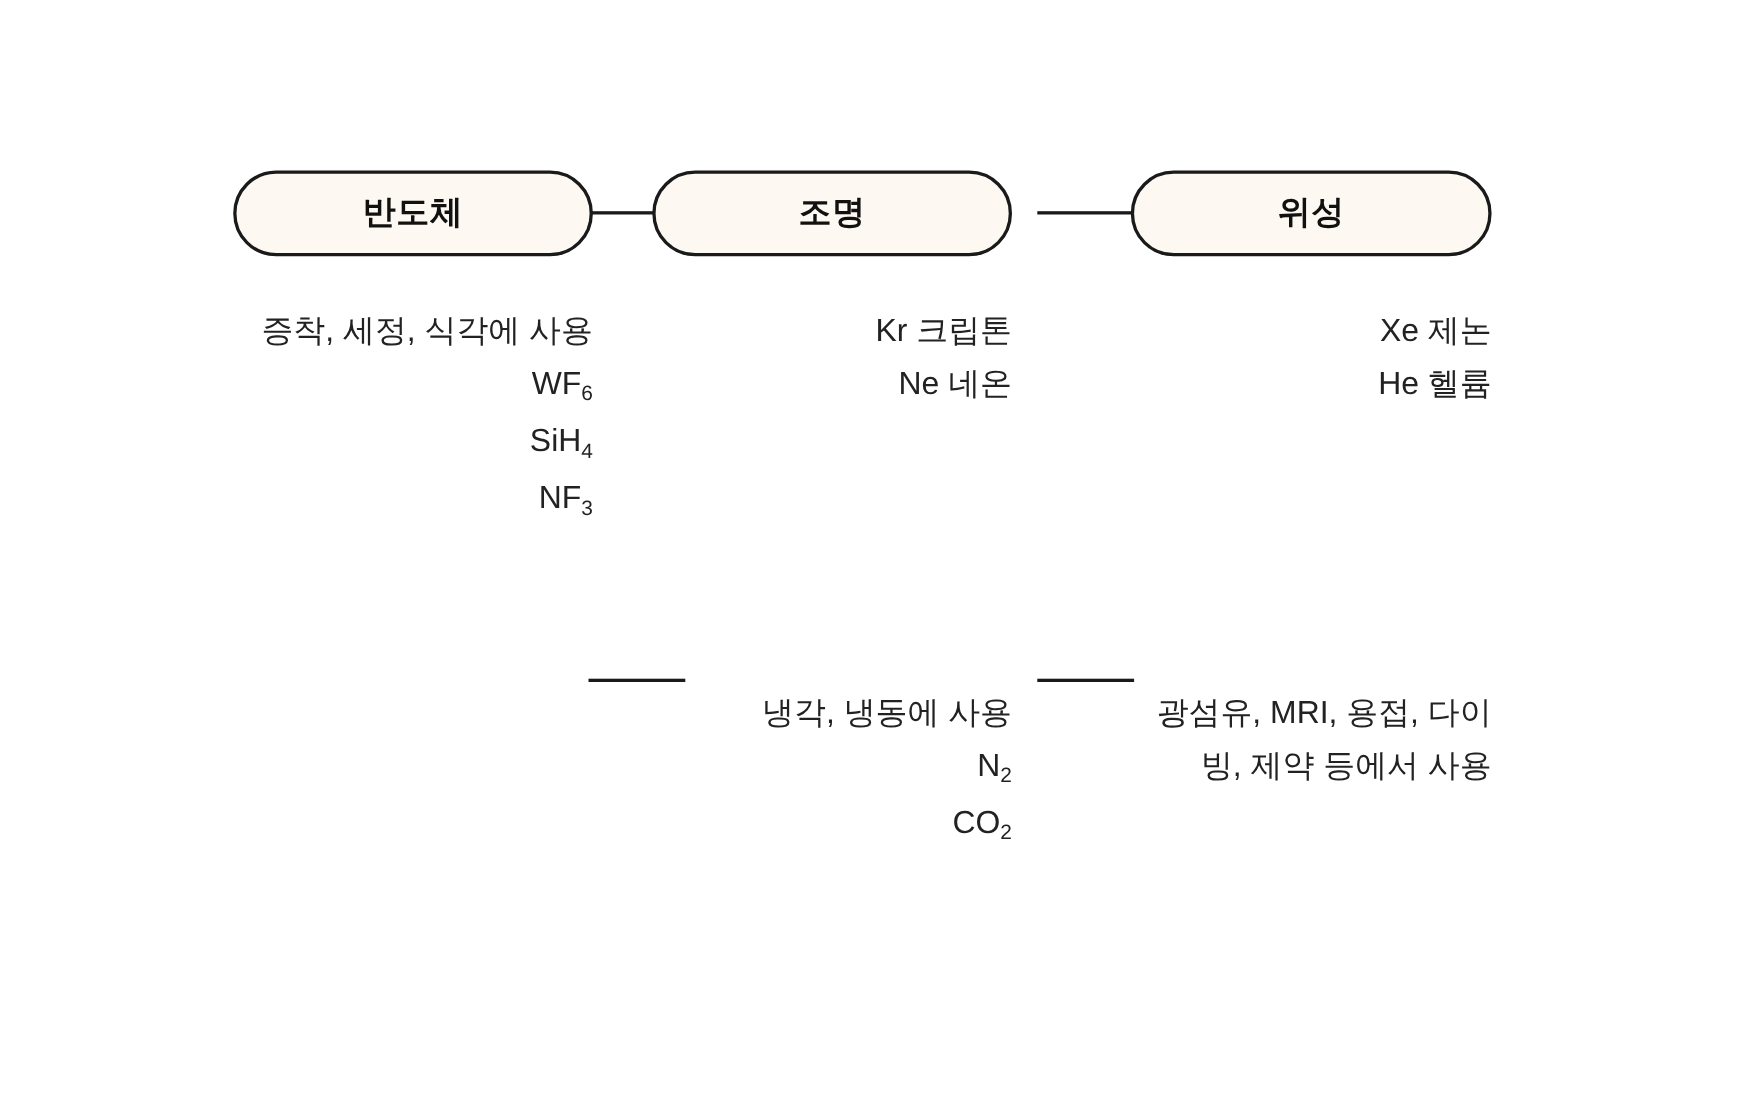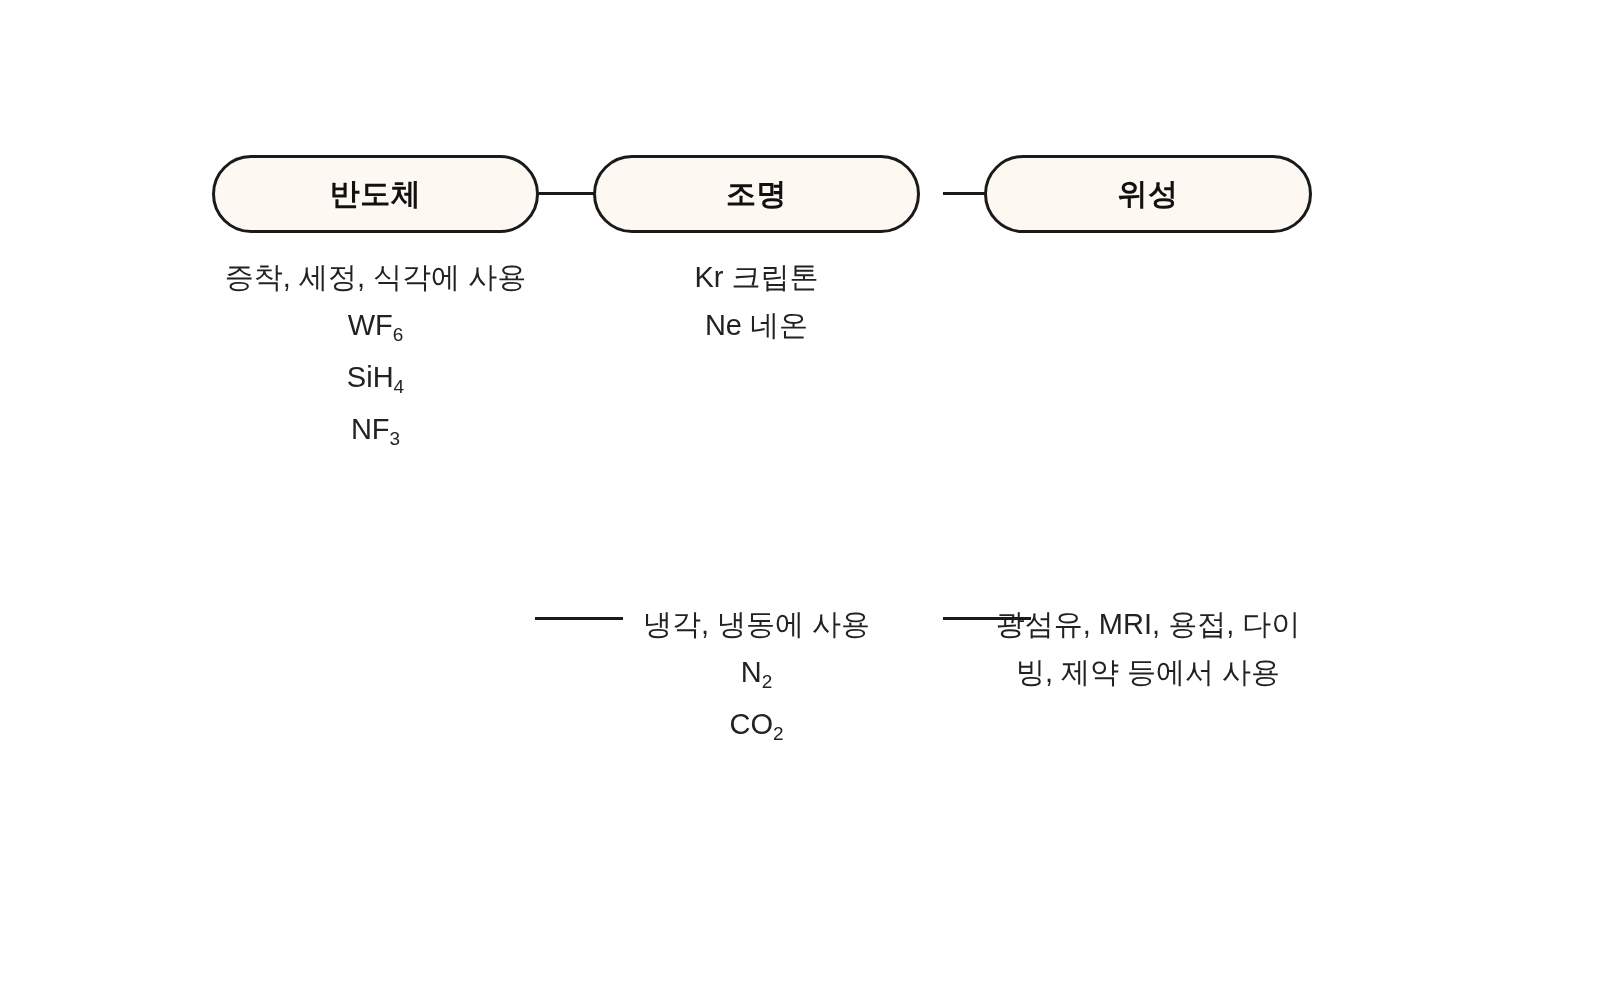--- a/index.html
+++ b/index.html
@@ -26,21 +26,21 @@
   }
   #row-1 { top: 155px; }
   #row-2 { top: 580px; }
 
   .node-col {
     position: absolute;
     width: 344px;
   }
   .col-0 { left: 212px; }
   .col-1 { left: 593px; }
-  .col-2 { left: 984px; }
+  .col-2 { left: 1028px; }
 
   .pill {
     box-sizing: border-box;
     width: 327px;
     height: 78px;
     border: 3px solid #1a1a1a;
     border-radius: 39px;
     background: #fdf9f2;
     display: flex;
     align-items: center;
@@ -63,23 +63,23 @@
     height: 3px;
     background: #1a1a1a;
     z-index: 1;
   }
   .conn-a { left: 535px; width: 88px; }
   .conn-b { left: 943px; width: 88px; }
   #row-1 .connector { top: 37px; }
   #row-2 .connector { top: 37px; }
 
   .detail {
-    margin-top: 20px;
+    margin-top: 44px;
     width: 327px;
-    text-align: center;
+    text-align: right;
     font-size: 29px;
     line-height: 48px;
     color: #222222;
     white-space: pre-line;
   }
   .col-2 .detail { width: 328px; }
 
   .detail sub {
     font-size: 19px;
     vertical-align: baseline;
@@ -109,20 +109,22 @@
         <span class="pill-label">조명</span>
       </div>
       <div class="detail">Kr 크립톤
 Ne 네온</div>
     </div>
 
     <div class="node-col col-2">
       <div class="pill">
         <span class="pill-label">위성</span>
       </div>
+      <div class="detail">Xe 제논
+He 헬륨</div>
     </div>
 
   </div>
 
   <div class="row" id="row-2">
 
     <div class="connector conn-a"></div>
     <div class="connector conn-b"></div>
 
     <div class="node-col col-0">

